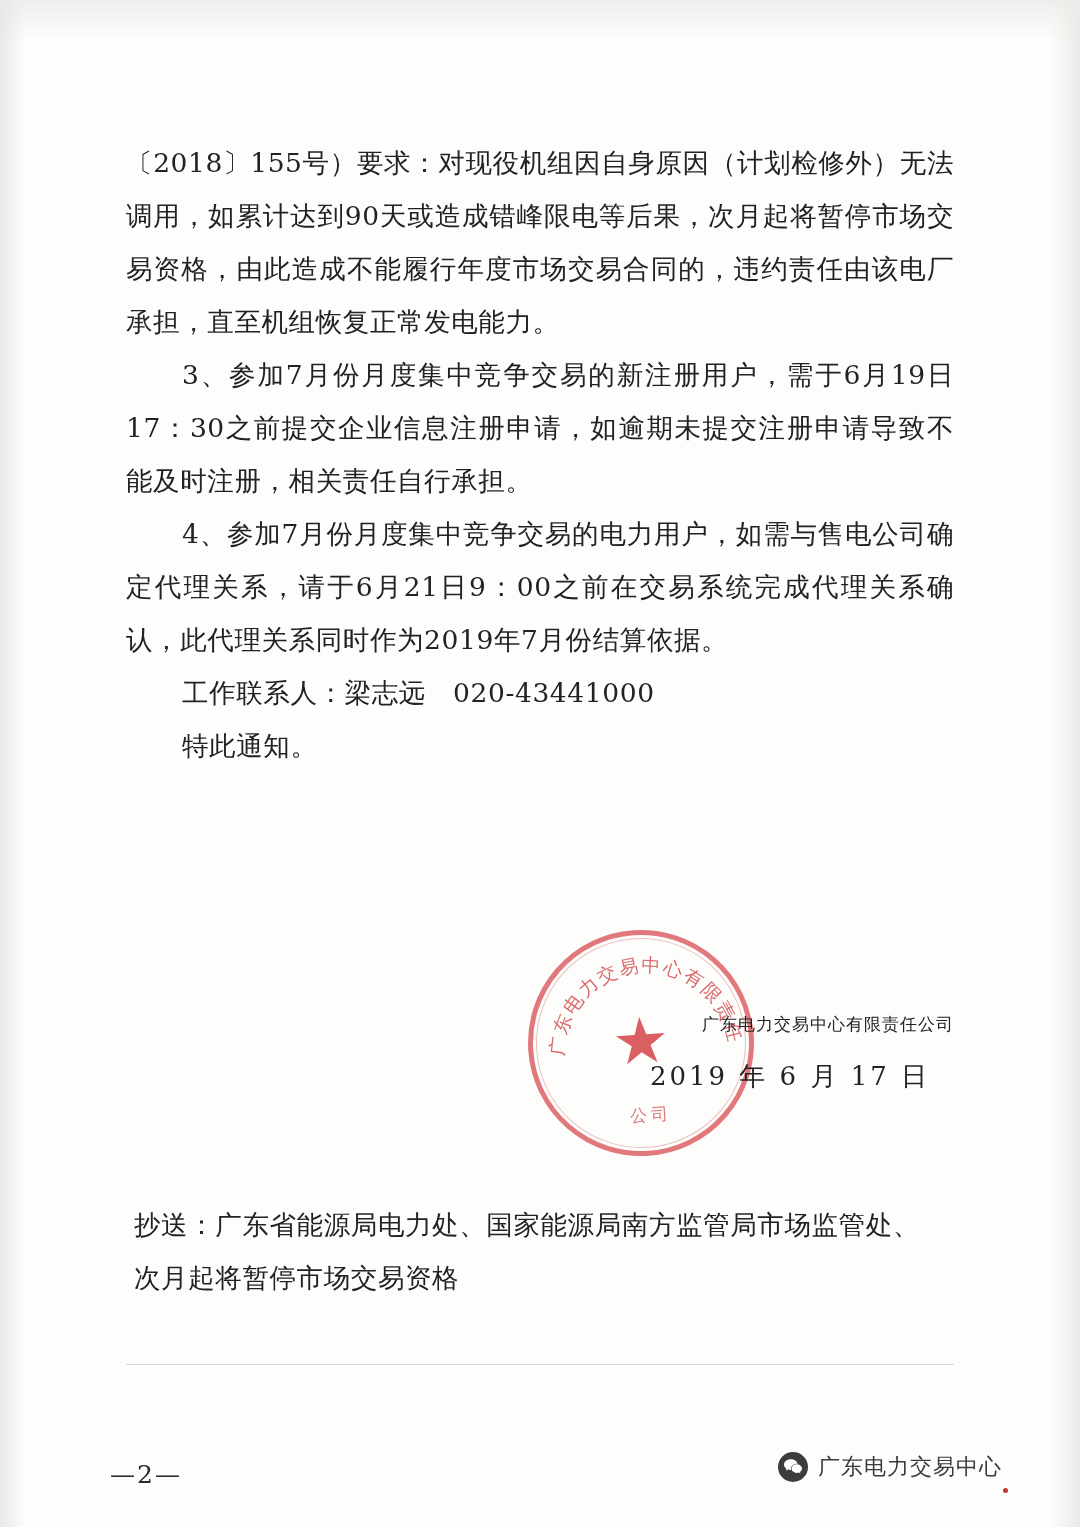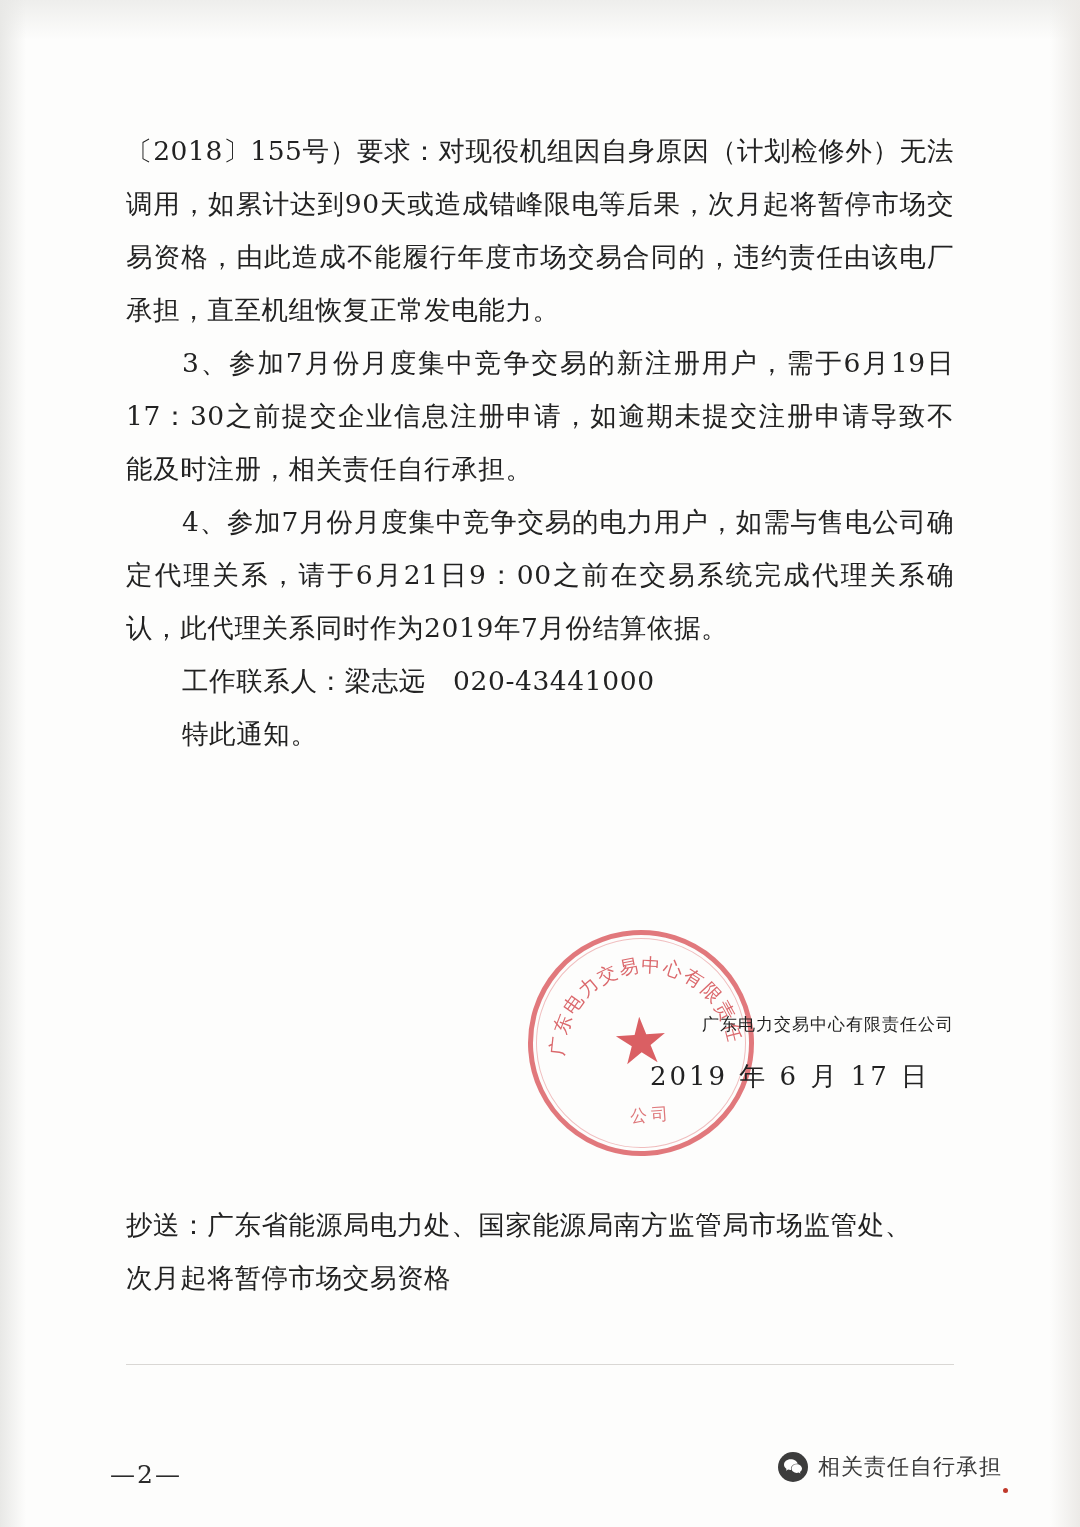--- a/index.html
+++ b/index.html
@@ -43,21 +43,21 @@
     position: absolute;
     left: 0; top: 0;
     width: 1080px; height: 40px;
     background: linear-gradient(to bottom, #eeeeec, rgba(255,255,255,0));
     pointer-events: none;
   }
 
   .body-text {
     position: absolute;
     left: 126px;
-    top: 124px;
+    top: 136px;
     width: 828px;
   }
 
   .para {
     font-size: 26.5px;
     line-height: 53px;
     letter-spacing: 0.6px;
     text-align: justify;
     text-justify: inter-ideograph;
     margin: 0 0 0 0;
@@ -149,20 +149,21 @@
     position: absolute;
     left: 126px;
     top: 1198px;
     width: 840px;
   }
   .cc-line {
     font-size: 26.5px;
     line-height: 53px;
     letter-spacing: 0.6px;
     color: #222;
+    margin-left: 8px;
   }
 
   .footer-rule {
     position: absolute;
     left: 126px;
     top: 1364px;
     width: 828px;
     height: 1px;
     background: #d9d7d4;
   }
@@ -255,17 +256,17 @@
 
   <div class="page-number">—2—</div>
 
   <div class="wechat-brand">
     <span class="wechat-icon">
       <svg width="20" height="18" viewBox="0 0 24 22" aria-hidden="true">
         <path d="M9 1.5C4.6 1.5 1 4.5 1 8.2c0 2.1 1.2 3.9 3.1 5.1L3.4 15.6l2.7-1.4c.9.25 1.9.4 2.9.4.26 0 .5 0 .75-.03-.16-.5-.25-1.02-.25-1.57 0-3.4 3.3-6.1 7.4-6.1.27 0 .54.01.8.04C17.1 3.9 13.5 1.5 9 1.5z" fill="#ffffff"></path>
         <path d="M23 12.9c0-2.9-2.9-5.3-6.4-5.3s-6.4 2.4-6.4 5.3 2.9 5.3 6.4 5.3c.8 0 1.6-.12 2.3-.34l2.2 1.15-.6-1.9c1.55-.98 2.5-2.5 2.5-4.21z" fill="#ffffff"></path>
       </svg>
     </span>
-    <span class="wechat-label">相关责任自行承担</span>
+    <span class="wechat-label">广东电力交易中心</span>
   </div>
   <div class="wechat-dot"></div>
 
 </div>
 
 </body></html>

